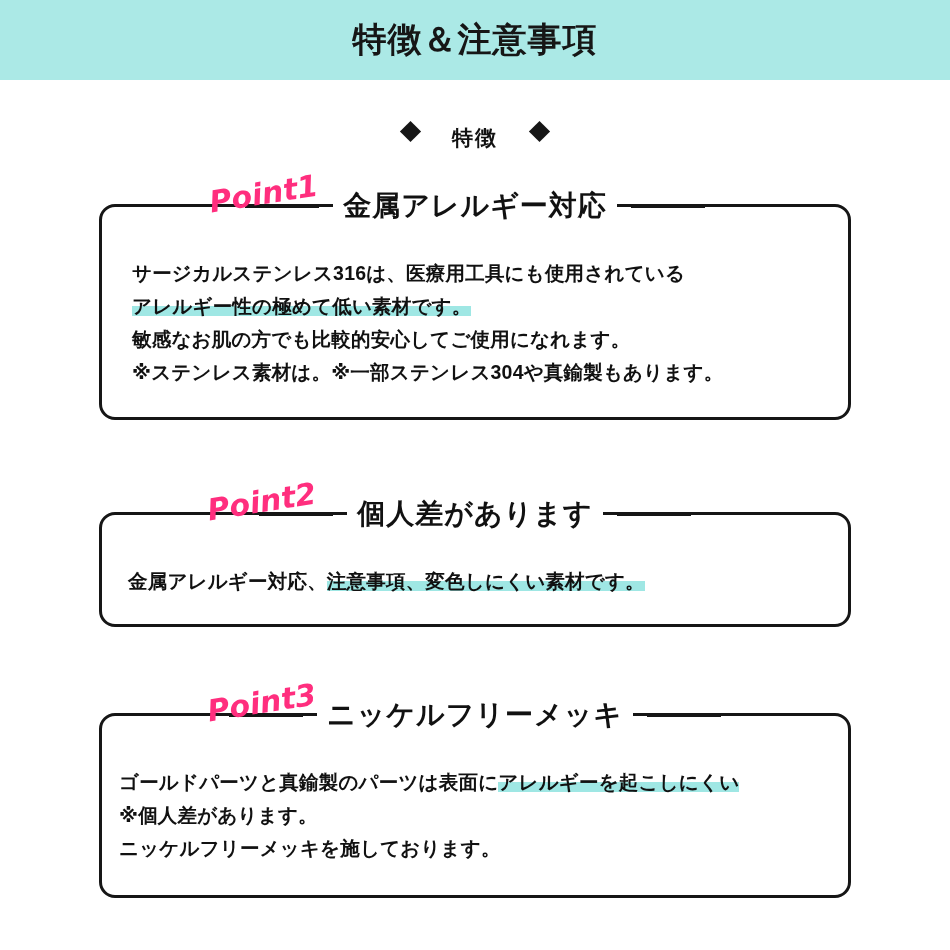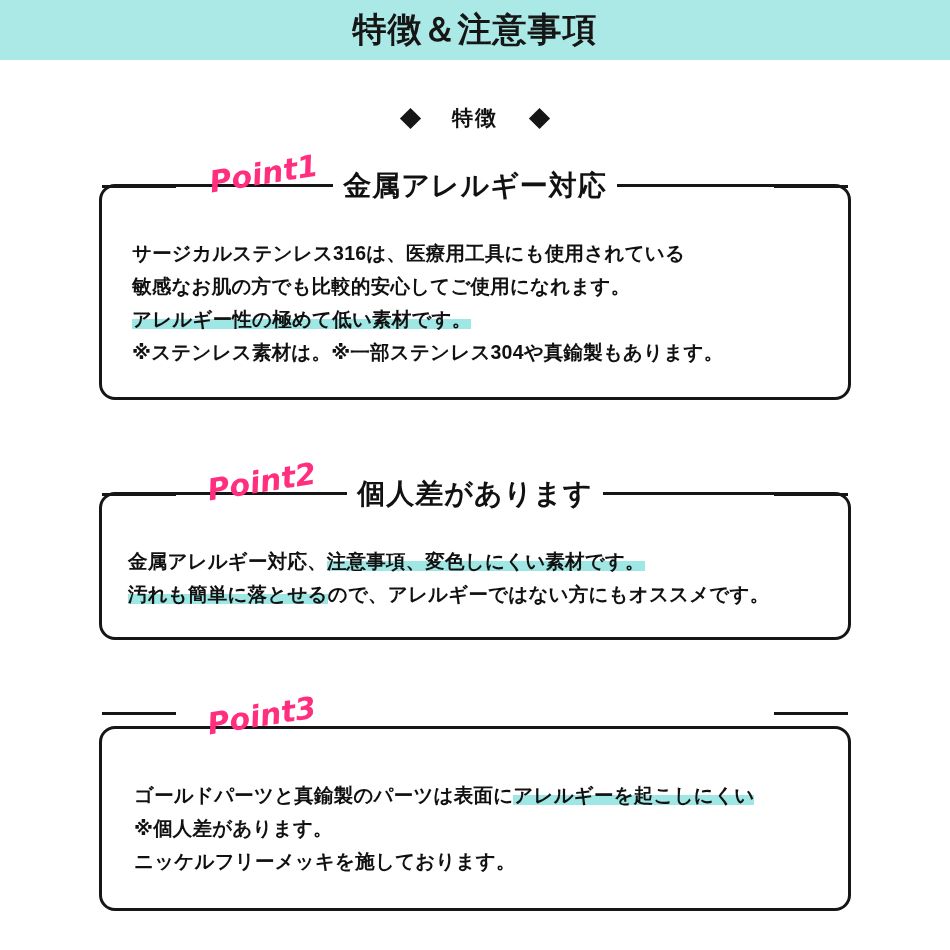--- a/index.html
+++ b/index.html
@@ -11,38 +11,38 @@
     height: 950px;
     background: #ffffff;
     font-family: "Liberation Sans", "DejaVu Sans", sans-serif;
     color: #111111;
     overflow: hidden;
     position: relative;
   }
 
   
   .header-banner {
-    height: 60px;
+    height: 80px;
     background: #abe9e6;
     display: flex;
     align-items: center;
     justify-content: center;
   }
   .header-title {
     font-size: 34px;
     font-weight: 700;
     letter-spacing: 1px;
     color: #161616;
   }
 
   
   .section-heading {
     margin-top: 44px;
     display: flex;
-    align-items: center;
+    align-items: flex-start;
     justify-content: center;
     gap: 34px;
   }
   .diamond {
     width: 15px;
     height: 15px;
     background: #161616;
     transform: rotate(45deg);
   }
   .section-heading-label {
@@ -84,21 +84,21 @@
     position: relative;
   }
 
   .card-title-row {
     position: absolute;
     top: -17px;
     left: 0;
     right: 0;
     display: flex;
     align-items: center;
-    justify-content: space-between;
+    justify-content: center;
     gap: 14px;
   }
   .rule {
     height: 3px;
     background: #161616;
     flex: 0 0 auto;
   }
   .rule-left  { width: 74px; }
   .rule-right { width: 74px; }
   .card-title {
@@ -121,21 +121,21 @@
     letter-spacing: 0.2px;
     white-space: nowrap;
   }
   .hl {
     background: linear-gradient(transparent 52%, #9fe7e4 52%, #9fe7e4 96%, transparent 96%);
   }
 
   
   #block-1 .card-body { padding: 50px 24px 28px 30px; }
   #block-2 .card-body { padding: 50px 26px 26px 26px; }
-  #block-3 .card-body { padding: 50px 30px 30px 32px; }
+  #block-3 .card-body { padding: 50px 30px 30px 17px; }
 </style>
 </head>
 <body>
 
 <header class="header-banner">
   <div class="header-title">特徴＆注意事項</div>
 </header>
 
 <div class="section-heading">
   <span class="diamond"></span>
@@ -146,47 +146,47 @@
 <section class="point-block" id="block-1">
   <div class="point-badge">Point1</div>
   <div class="point-card">
     <div class="card-title-row">
       <span class="rule rule-left"></span>
       <span class="card-title">金属アレルギー対応</span>
       <span class="rule rule-right"></span>
     </div>
     <div class="card-body">
         <div class="body-line"><span>サージカルステンレス316は、医療用工具にも使用されている</span></div>
+        <div class="body-line"><span class="hl">アレルギー性の極めて低い素材です。</span></div>
         <div class="body-line"><span>敏感なお肌の方でも比較的安心してご使用になれます。</span></div>
-        <div class="body-line"><span class="hl">アレルギー性の極めて低い素材です。</span></div>
         <div class="body-line"><span>※ステンレス素材は。※一部ステンレス304や真鍮製もあります。</span></div>
       </div>
   </div>
 </section>
 
 <section class="point-block" id="block-2">
   <div class="point-badge">Point2</div>
   <div class="point-card">
     <div class="card-title-row">
       <span class="rule rule-left"></span>
       <span class="card-title">個人差があります</span>
       <span class="rule rule-right"></span>
     </div>
     <div class="card-body">
         <div class="body-line"><span>金属アレルギー対応、</span><span class="hl">注意事項、変色しにくい素材です。</span></div>
-        <div class="body-line"><span class="hl">汚れも簡単に落とせる</span><span>ので、アレルギーではない方にもオススメです。</span></div>
       </div>
   </div>
 </section>
 
 <section class="point-block" id="block-3">
   <div class="point-badge">Point3</div>
   <div class="point-card">
     <div class="card-title-row">
       <span class="rule rule-left"></span>
+      <span class="card-title">ニッケルフリーメッキ</span>
       <span class="rule rule-right"></span>
     </div>
     <div class="card-body">
         <div class="body-line"><span>ゴールドパーツと真鍮製のパーツは表面に</span><span class="hl">アレルギーを起こしにくい</span></div>
         <div class="body-line"><span>※個人差があります。</span></div>
         <div class="body-line"><span>ニッケルフリーメッキを施しております。</span></div>
       </div>
   </div>
 </section>
 

